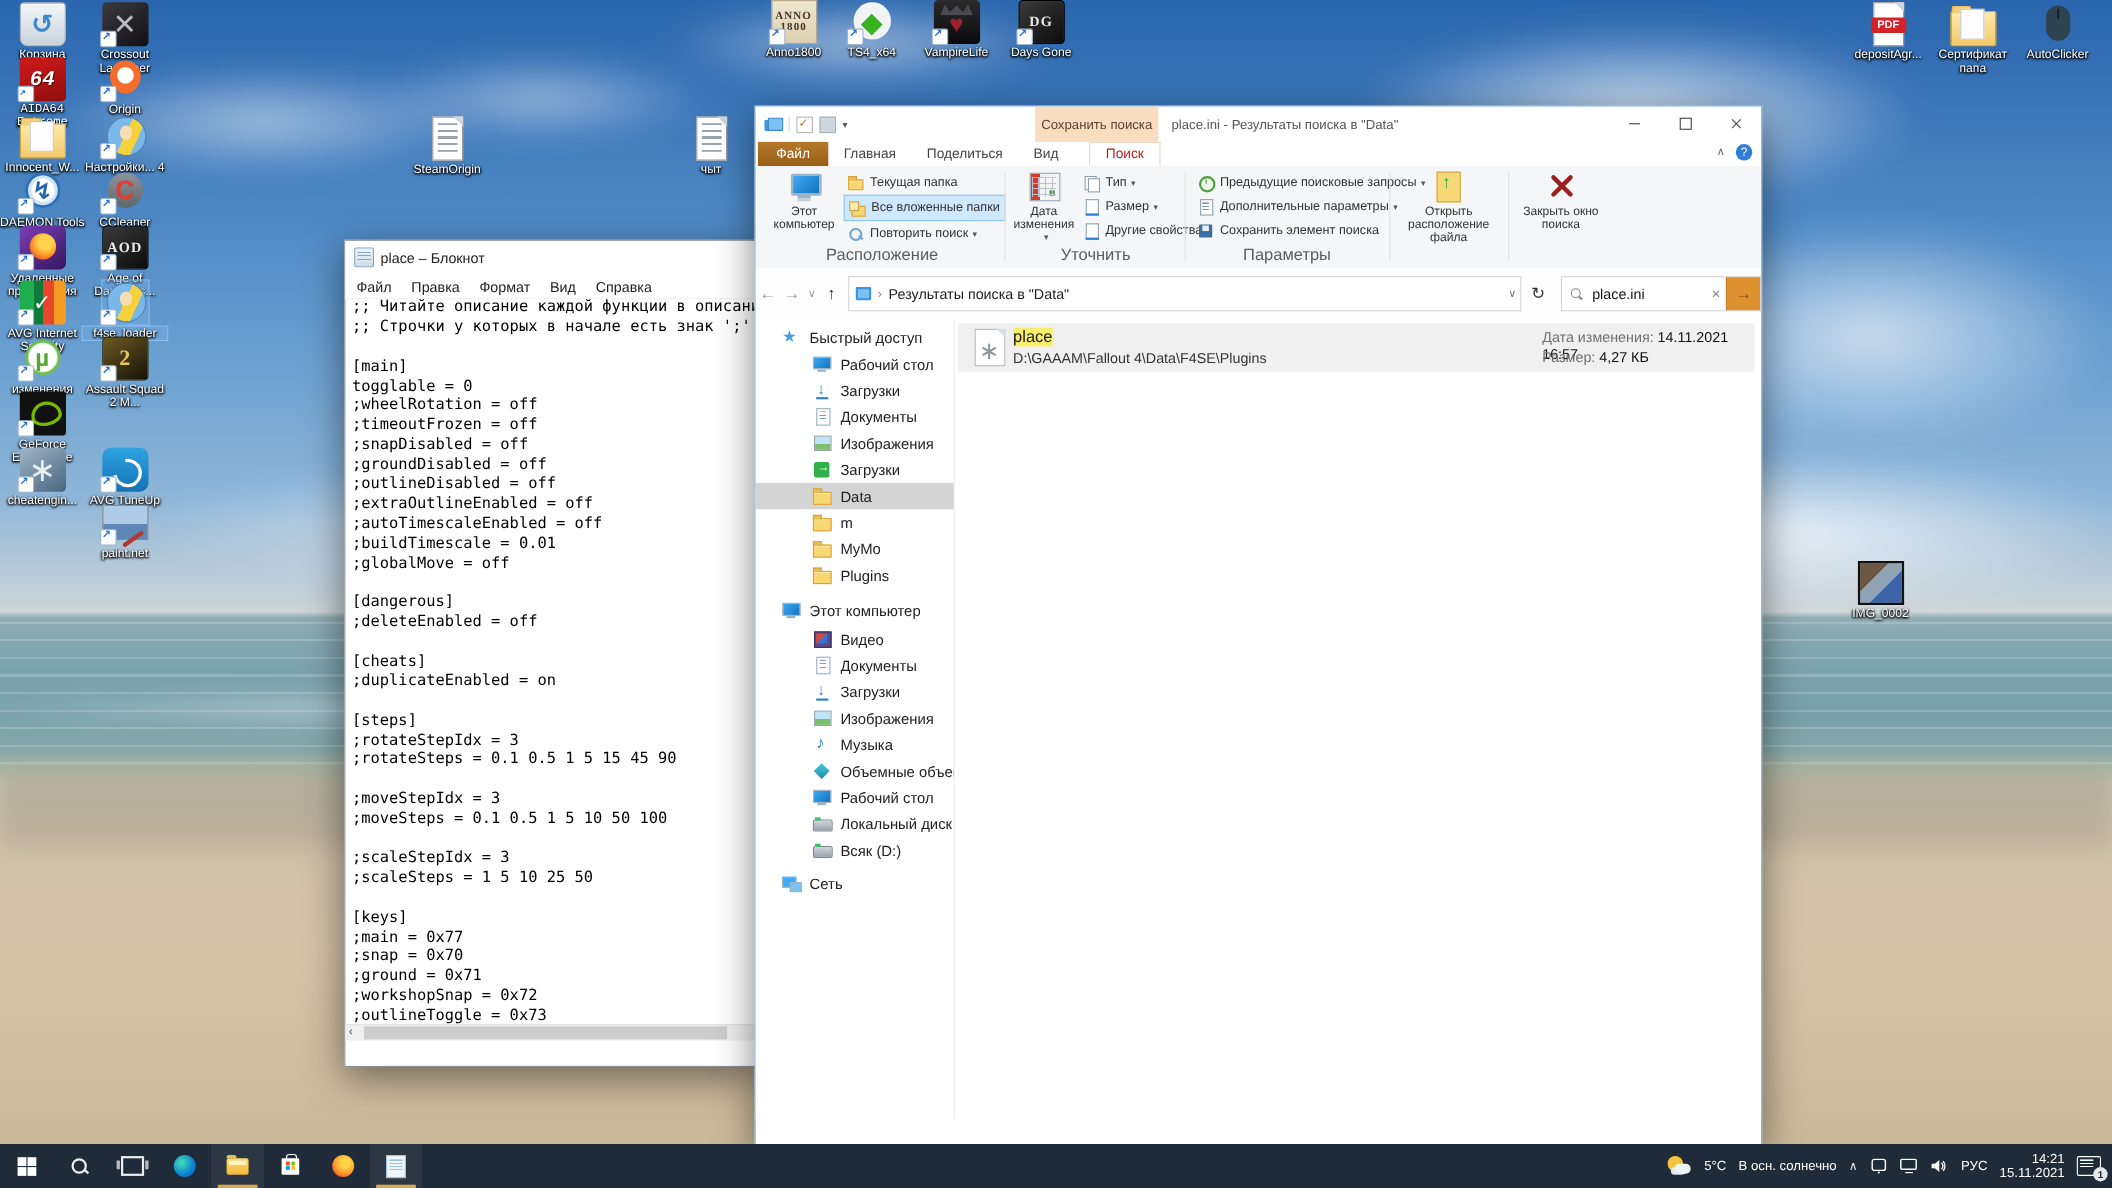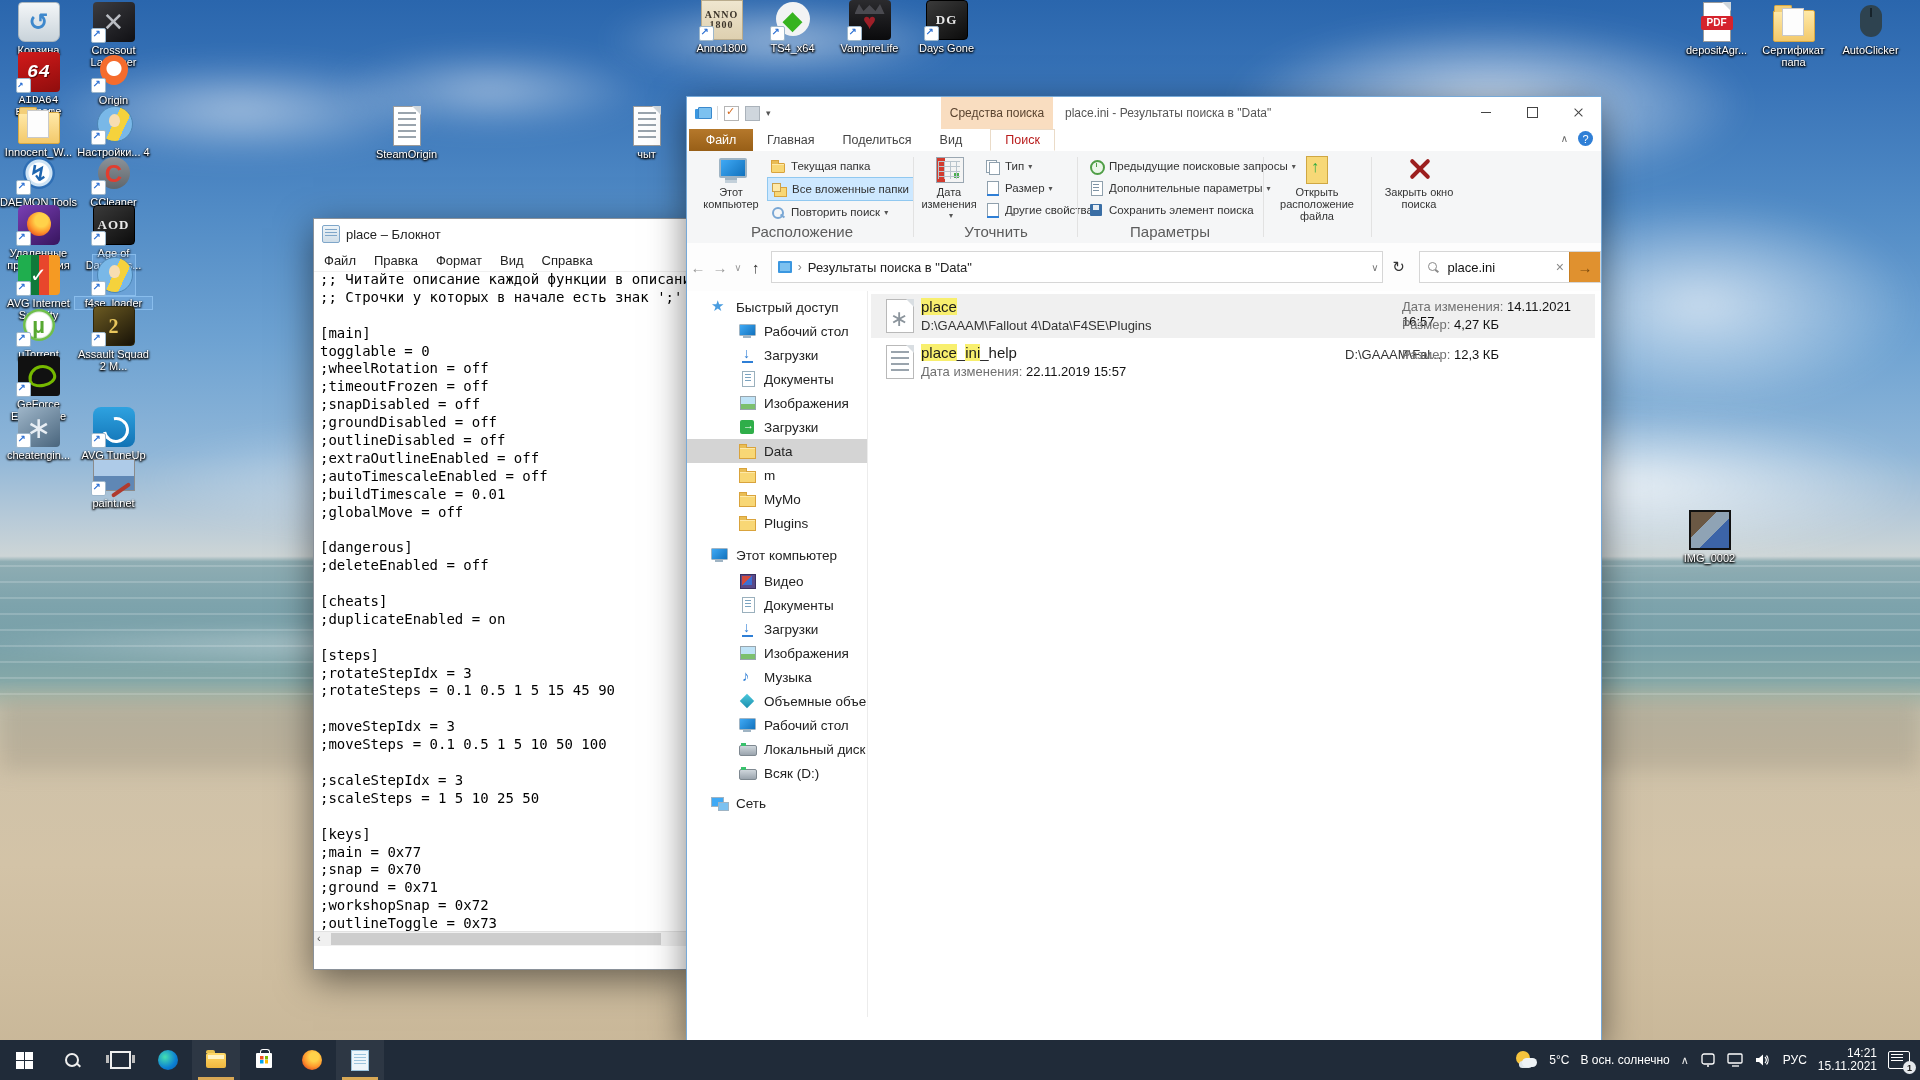--- a/index.html
+++ b/index.html
@@ -363,21 +363,21 @@
           <span class="sa"></span>
         </div>
         <div class="lbl">f4se_loader</div>
       </div>
       <div class="dicon" style="left: 0px; top: 306px;">
         <div class="ic k-utorrent">
           <span class="art"></span>
           <span class="glyph">µ</span>
           <span class="sa"></span>
         </div>
-        <div class="lbl">µTorrent</div>
+        <div class="lbl">изменения</div>
       </div>
       <div class="dicon" style="left: 75px; top: 306px;">
         <div class="ic k-gold">
           <span class="art"></span>
           <span class="glyph">2</span>
           <span class="sa"></span>
         </div>
         <div class="lbl">Assault Squad 2 M...</div>
       </div>
       <div class="dicon" style="left: 0px; top: 356px;">
@@ -498,21 +498,21 @@
 
   <div class="win ex">
     <div class="ex-title">
       <div class="qat">
         <span class="wico"></span>
         <span class="vr"></span>
         <span class="chk"></span>
         <span class="gbx"></span>
         <span class="car">▾</span>
       </div>
-      <div class="ctx-tab">Средства поиска</div>
+      <div class="ctx-tab">Сохранить поиска</div>
       <div class="ttl">place.ini - Результаты поиска в "Data"</div>
       <div class="caps">
         <div class="cap">
             <span class="mn"></span>
           </div>
         <div class="cap">
             <span class="mx"></span>
           </div>
         <div class="cap">
             <span class="cl"></span>
@@ -721,35 +721,20 @@
           <div class="fico gear"></div>
           <div class="fname"><span class="hl">place</span></div>
           <div class="fsub">D:\GAAAM\Fallout 4\Data\F4SE\Plugins</div>
           <div class="fcol-date">
             <span class="dim">Дата изменения:</span>
             <span class="val">14.11.2021 16:57</span>
           </div>
           <div class="fcol-size">
             <span class="dim">Размер:</span>
             <span class="val">4,27 КБ</span>
-          </div>
-        </div>
-        <div class="frow" style="top:49px">
-          <div class="fico lines"></div>
-          <div class="fname">
-            <span class="hl">place</span><span>_</span><span class="hl">ini</span><span>_help</span>
-          </div>
-          <div class="fsub">
-            <span class="dim">Дата изменения:</span>
-            <span class="val">22.11.2019 15:57</span>
-          </div>
-          <div class="fcol-mid">D:\GAAAM\Fal...</div>
-          <div class="fcol-size2">
-            <span class="dim">Размер:</span>
-            <span class="val">12,3 КБ</span>
           </div>
         </div>
       </div>
     </div>
 
   </div>
 
   <div class="tb">
     <div class="tbtn">
         <span class="tb-start">

